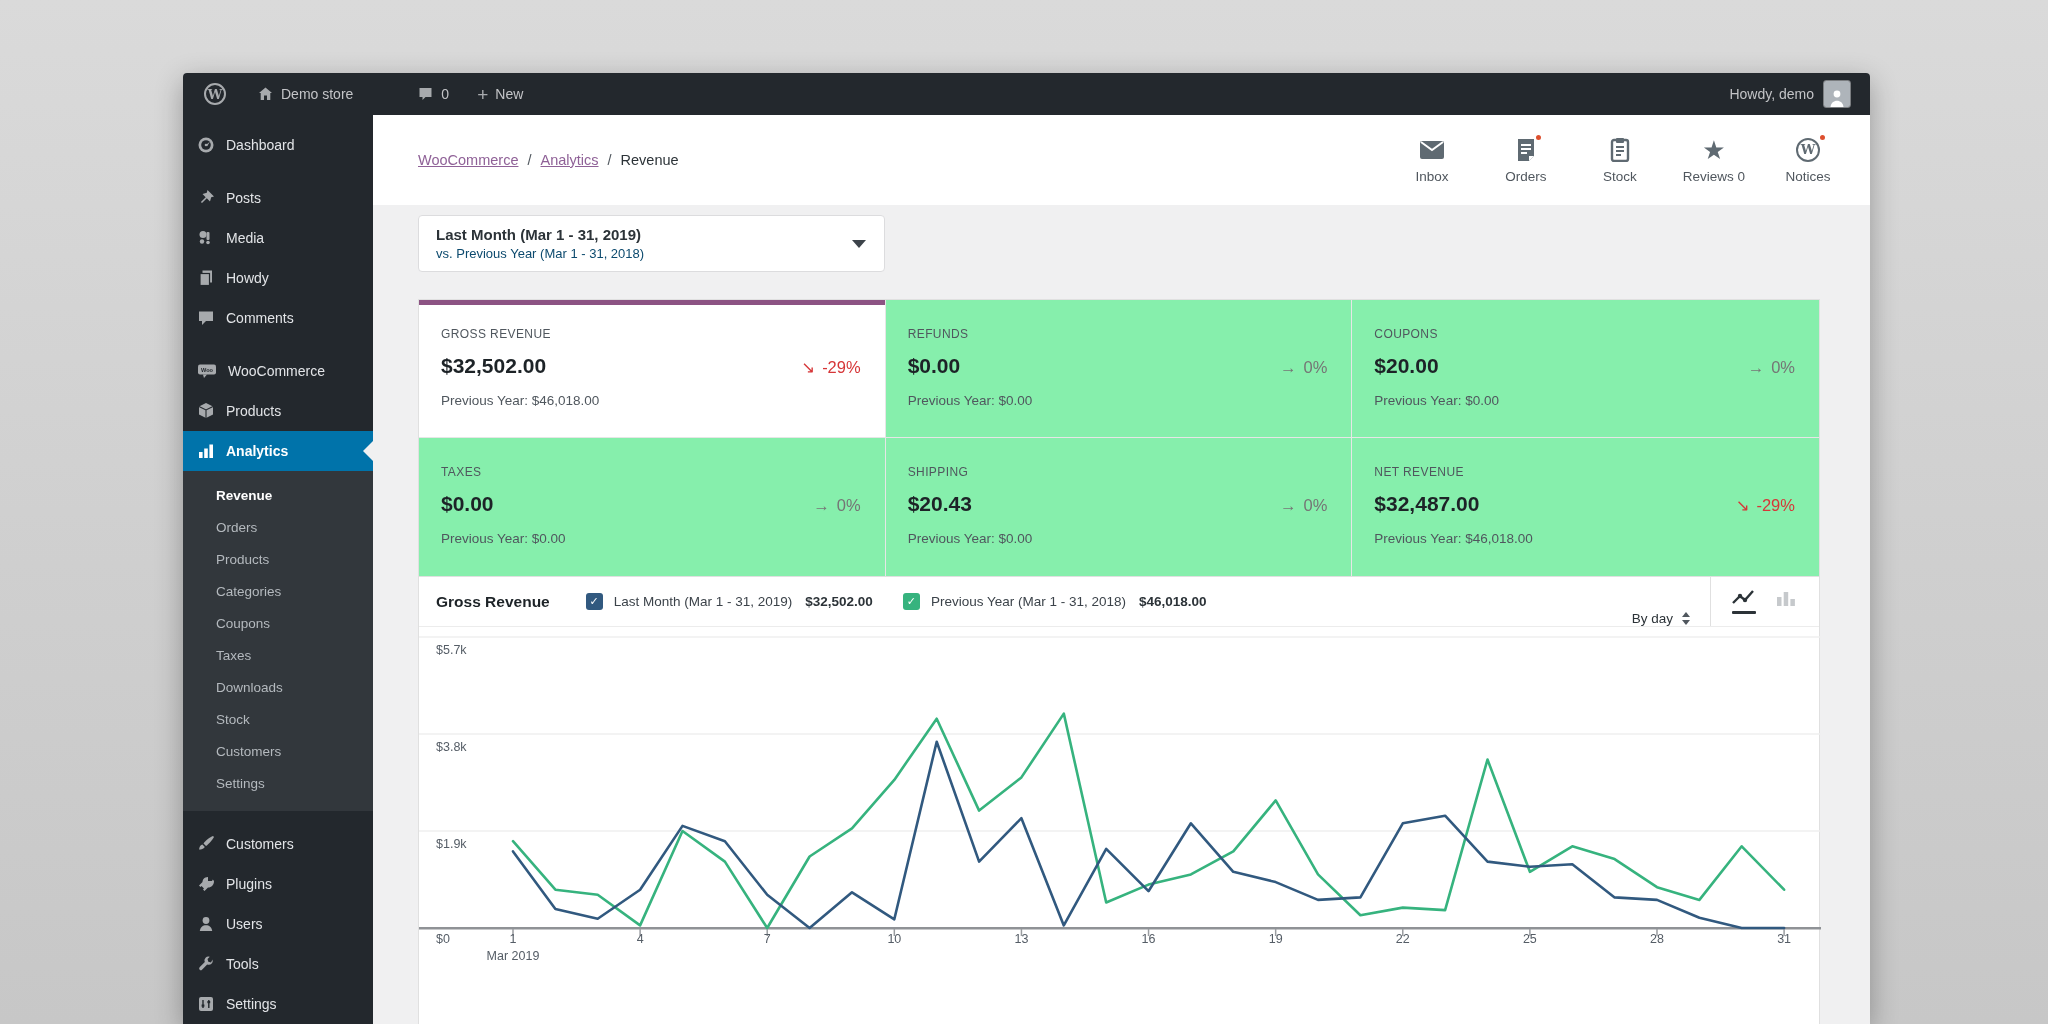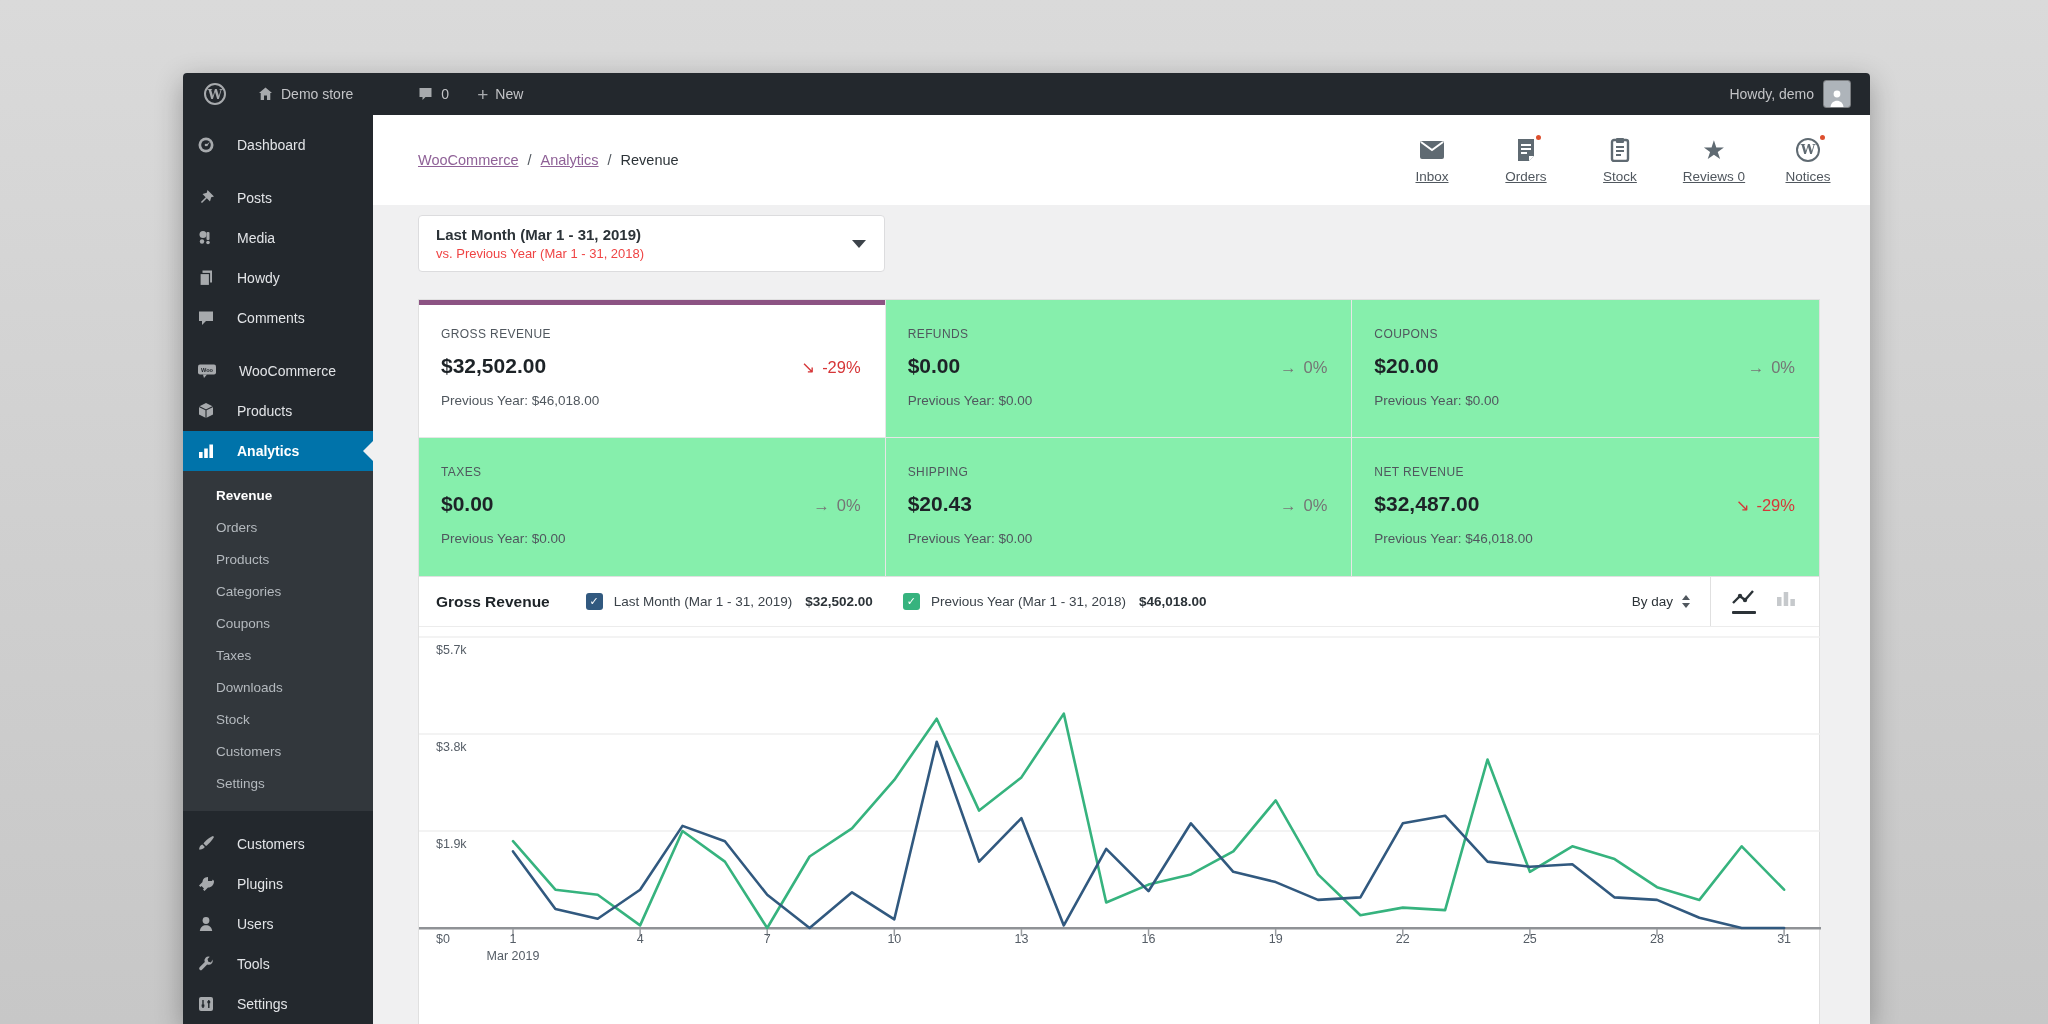--- a/index.html
+++ b/index.html
@@ -26,21 +26,21 @@
   .ab-right { margin-left:auto; display:flex; align-items:center; gap:10px; margin-right:20px; }
   .avatar { width:26px; height:26px; background:#aeb4ba; border-radius:2px;
     display:flex; align-items:flex-end; justify-content:center; overflow:hidden;
     outline:1px solid rgba(255,255,255,.4); }
 
   
   .body-row { flex:1; display:flex; min-height:0; }
   .sidebar { width:190px; background:#23282d; color:#c3c4c7; font-size:14px;
     padding-top:10px; flex:0 0 auto; }
   .menu-item { height:40px; display:flex; align-items:center; padding-left:14px;
-    gap:22px; position:relative; cursor:pointer; }
+    gap:11px; position:relative; cursor:pointer; }
   .menu-item .mi-label { color:#e2e4e7; }
   .menu-item svg { flex:0 0 auto; }
   .menu-item.active { background:#0073aa; }
   .menu-item.active .mi-label { color:#fff; font-weight:bold; }
   .arrow-notch { position:absolute; right:0; top:50%; transform:translateY(-50%);
     width:0; height:0; border-top:10px solid transparent; border-bottom:10px solid transparent;
     border-right:10px solid #f0f0f1; }
   .menu-sep { height:13px; }
   .submenu { background:#32373c; padding:8px 0 12px 0; }
   .sub-item { height:32px; display:flex; align-items:center; padding-left:33px;
@@ -51,36 +51,36 @@
 
   
   .topbar { height:90px; background:#fff; display:flex; align-items:center;
     padding:0 28px 0 45px; flex:0 0 auto; }
   .breadcrumb { font-size:14.5px; color:#50575e; display:flex; gap:9px; align-items:center; }
   .crumb-link { color:#8f6197; text-decoration:underline; cursor:pointer; }
   .crumb-current { color:#2c3338; }
   .activity { margin-left:auto; display:flex; gap:26px; }
   .act-item { width:68px; display:flex; flex-direction:column; align-items:center; cursor:pointer; }
   .act-ico { position:relative; height:26px; display:flex; align-items:center; }
-  .act-label { font-size:13.5px; color:#50575e; margin-top:6px; white-space:nowrap;text-decoration:underline; }
+  .act-label { font-size:13.5px; color:#50575e; margin-top:6px; white-space:nowrap; }
   .dot { position:absolute; top:-4px; right:-7px; width:9px; height:9px; border-radius:50%;
     border:2px solid #fff; }
   .wp-ring { width:24px; height:24px; border:2px solid #5f6a72; border-radius:50%;
     display:flex; align-items:center; justify-content:center; color:#5f6a72;
     font-family:"DejaVu Serif", serif; font-size:13px; font-weight:bold; }
   .star-glyph { font-size:26px; color:#5f6a72; line-height:1; }
 
   
   .page { padding:0 50px 0 45px; }
   .dr-label { margin-top:42px; font-size:13.5px; color:#50575e; }
   .range-card { margin-top:10px; width:467px; height:57px; background:#fff;
     border:1px solid #dcdcde; border-radius:4px; display:flex; align-items:center;
     padding:0 18px 0 17px; cursor:pointer; }
   .range-text .rt1 { font-size:15px; font-weight:bold; color:#2c3338; }
-  .range-text .rt2 { font-size:13px; color:#ef4444; margin-top:3px; }
+  .range-text .rt2 { font-size:13px; color:#0c4a6e; margin-top:3px; }
   .caret-down { margin-left:auto; width:0; height:0; border-left:7px solid transparent;
     border-right:7px solid transparent; border-top:8px solid #3c434a; }
 
   
   .tiles { margin-top:27px; display:grid; grid-template-columns:repeat(3,1fr);
     border:1px solid #e0e0e0; background:#fff; }
   .tile { height:138px; padding:27px 24px 0 22px; background:#86efac; position:relative; cursor:pointer; }
   .tile.cr { border-right:1px solid #e6e6e6; }
   .tile.cb { border-bottom:1px solid #e6e6e6; }
   .tile.selected { background:#fff; }
@@ -95,21 +95,21 @@
   
   .chart-panel { background:#fff; border-left:1px solid #e0e0e0; border-right:1px solid #e0e0e0; }
   .chart-head { height:50px; display:flex; align-items:center; padding-left:17px;
     border-bottom:1px solid #ececec; }
   .chart-title { font-size:15.5px; font-weight:bold; color:#1d2327; margin-right:36px; }
   .legend-item { display:flex; align-items:center; margin-right:30px; cursor:pointer; }
   .cbx { width:17px; height:17px; border-radius:3px; display:flex; align-items:center;
     justify-content:center; color:#fff; font-size:11px; margin-right:11px; }
   .legend-label { font-size:13.5px; color:#3c434a; }
   .legend-total { font-size:13.5px; font-weight:bold; color:#2c3338; margin-left:13px; }
-  .chart-controls { margin-left:auto; height:100%; display:flex; align-items:center; }
+  .chart-controls { margin-left:auto; height:100%; display:flex; align-items:flex-end; }
   .interval { display:flex; align-items:center; gap:9px; padding-right:20px; cursor:pointer; }
   .interval-label { font-size:13.5px; color:#2c3338; }
   .stepper { display:flex; flex-direction:column; gap:3px; }
   .stepper i { display:block; width:0; height:0; border-left:4px solid transparent;
     border-right:4px solid transparent; }
   .stepper .up { border-bottom:5px solid #50575e; }
   .stepper .dn { border-top:5px solid #50575e; }
   .type-icons { height:100%; border-left:1px solid #e0e0e0; display:flex; align-items:center;
     gap:18px; padding:0 22px 0 20px; }
   .type-btn { display:flex; flex-direction:column; align-items:center; gap:4px; cursor:pointer; }

